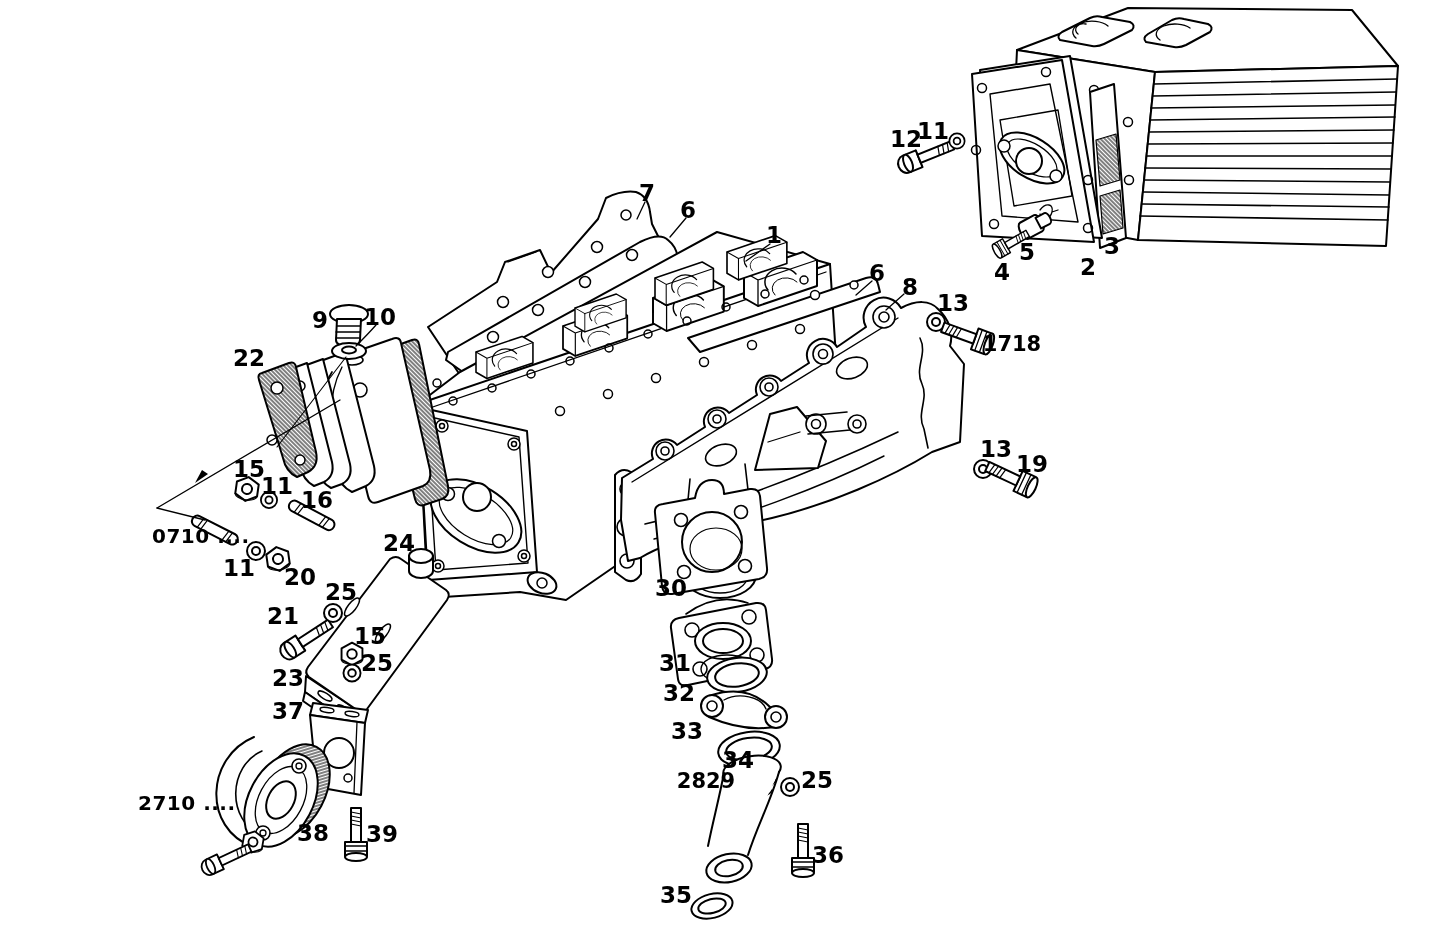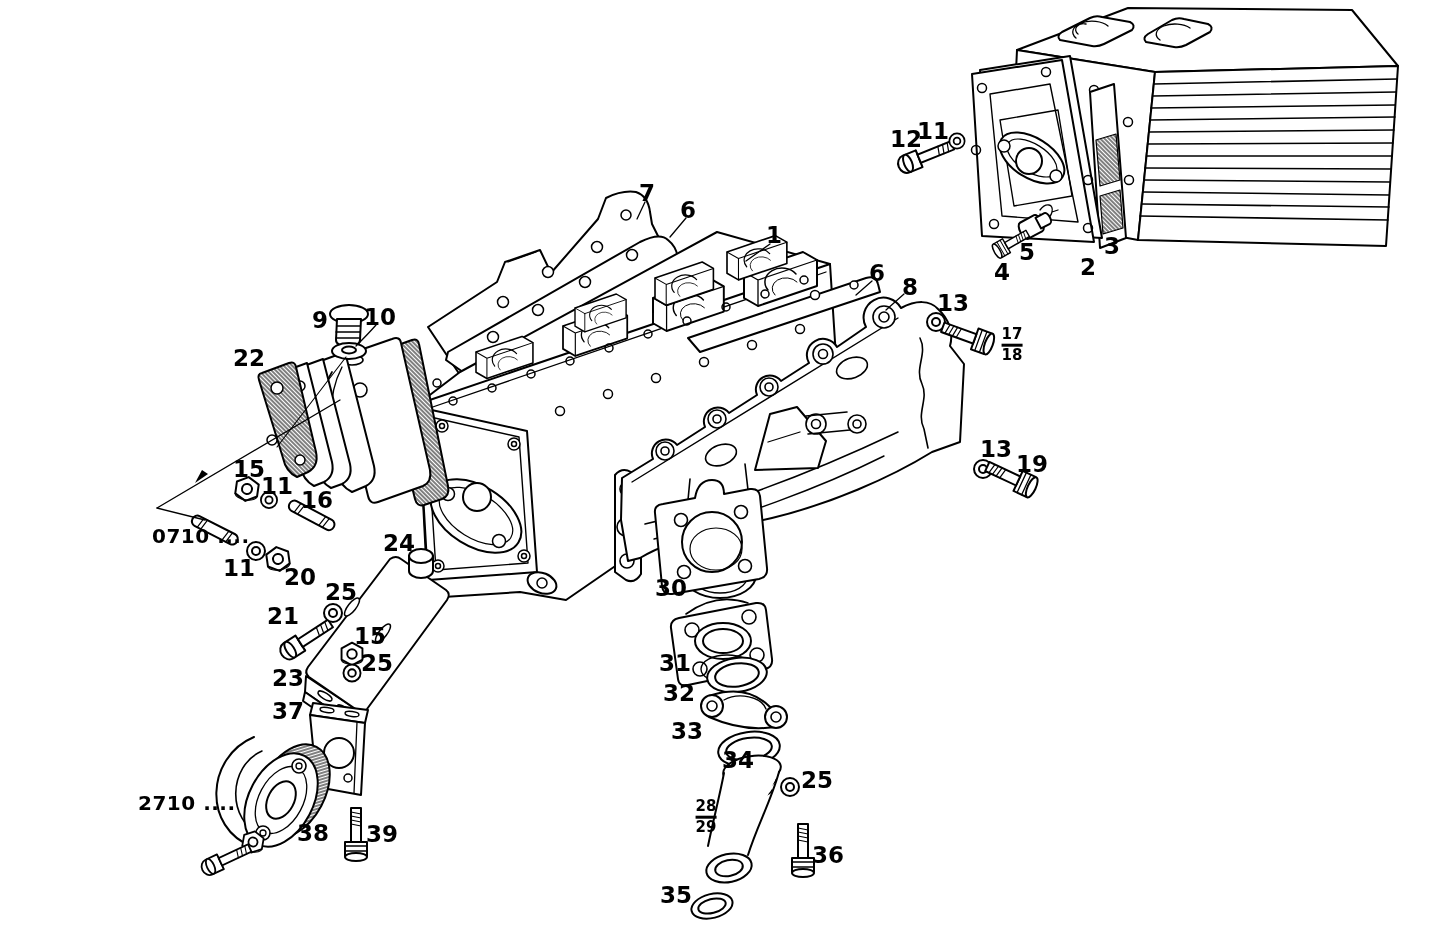--- a/index.html
+++ b/index.html
@@ -2,22 +2,22 @@
 <html><head>
 <meta charset="utf-8">
 <style>
   html,body{margin:0;padding:0;background:#ffffff;}
   .stage{position:relative;width:1433px;height:941px;background:#fff;overflow:hidden;
          font-family:"DejaVu Sans",sans-serif;}
   .stage svg{position:absolute;left:0;top:0;}
   .callout{position:absolute;transform:translate(-50%,-50%);font-weight:bold;font-size:23px;
            line-height:1;color:#000;white-space:nowrap;font-family:"DejaVu Sans",sans-serif;}
   .ref{font-size:20px;letter-spacing:.5px;}
-  .fraction{position:absolute;transform:translate(-50%,-50%);display:flex;flex-direction:column;
-            align-items:center;font-weight:bold;font-size:15px;line-height:1.02;color:#000;
+  .fraction{position:absolute;transform:translate(-50%,-50%);display:flex;
+            align-items:center;font-weight:bold;font-size:21px;line-height:1.02;color:#000;
             font-family:"DejaVu Sans",sans-serif;justify-content:space-between;}
   .fraction .bar{height:3px;background:#000;align-self:stretch;margin:2px 0 1px 0;}
 </style>
 </head>
 <body>
 
 <div class="stage">
 
 <svg width="1433" height="941" viewBox="0 0 1433 941">
 <defs>
@@ -459,21 +459,21 @@
       <div class="callout" style="left: 676px; top: 895px;">35</div>
       <div class="callout" style="left: 828px; top: 855px;">36</div>
       <div class="callout" style="left: 288px; top: 711px;">37</div>
       <div class="callout" style="left: 313px; top: 833px;">38</div>
       <div class="callout" style="left: 382px; top: 834px;">39</div>
       <div class="fraction" style="left: 1012px; top: 345px;">
         <span>17</span>
         <div class="bar"></div>
         <span>18</span>
       </div>
-      <div class="fraction" style="left: 706px; top: 817px;">
+      <div class="fraction" style="left: 706px; top: 782px;">
         <span>28</span>
         <div class="bar"></div>
         <span>29</span>
       </div>
       <div class="callout ref" style="left: 152px; top: 536px; transform: translate(0px, -50%);">0710 ....</div>
       <div class="callout ref" style="left: 138px; top: 803px; transform: translate(0px, -50%);">2710 ....</div>
     </div>
 
 </div>
 

